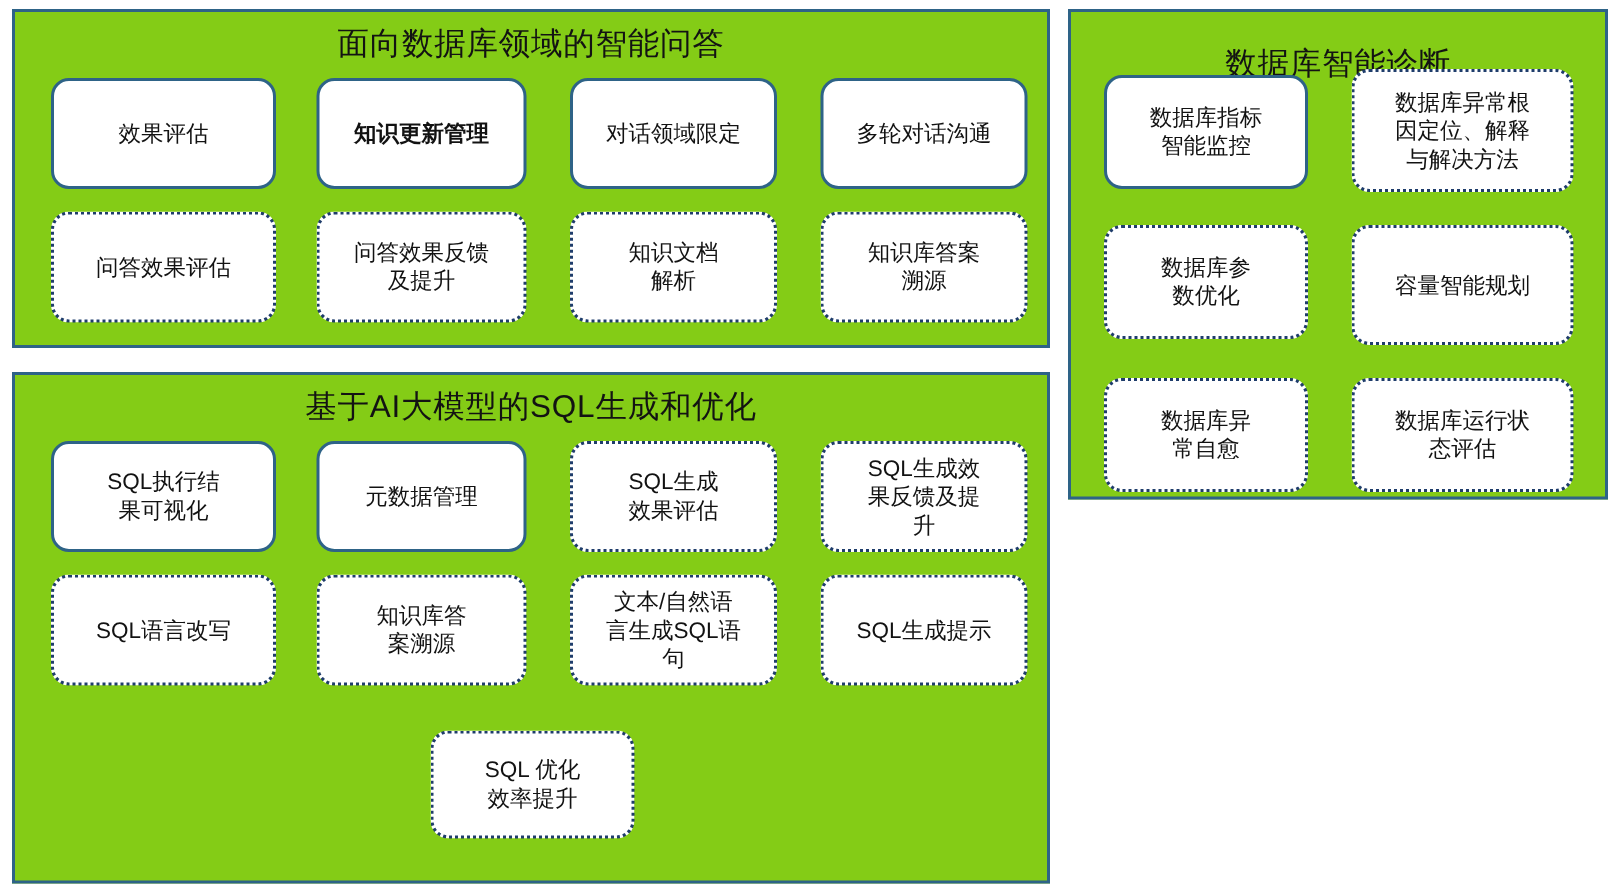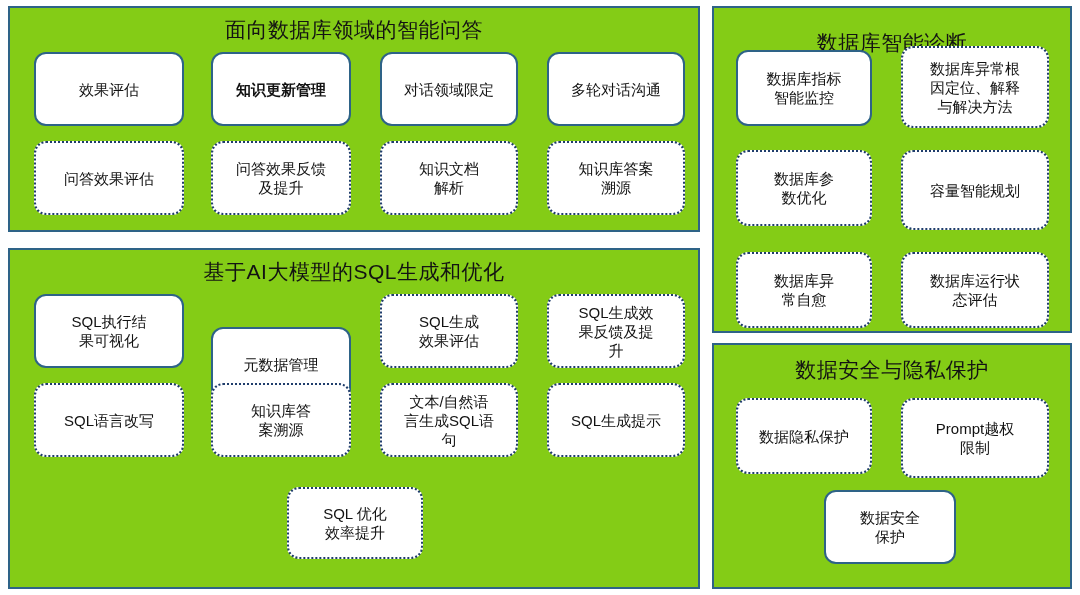--- a/index.html
+++ b/index.html
@@ -92,21 +92,21 @@
       <span>知识库答案<br>溯源</span>
     </div>
   </div>
 
   <div class="panel" style="left:8px; top:248px; width:692px; height:341px;">
     <div class="panel-title" style="top:9px;">基于AI大模型的SQL生成和优化</div>
 
     <div class="node solid" style="left:24px; top:44px; width:150px; height:74px;">
       <span>SQL执行结<br>果可视化</span>
     </div>
-    <div class="node solid" style="left:201px; top:44px; width:140px; height:74px;margin-top:33px;">
+    <div class="node solid" style="left:201px; top:44px; width:140px; height:74px;">
       <span>元数据管理</span>
     </div>
     <div class="node dotted" style="left:370px; top:44px; width:138px; height:74px;">
       <span>SQL生成<br>效果评估</span>
     </div>
     <div class="node dotted" style="left:537px; top:44px; width:138px; height:74px;text-align:center;">
       <span>SQL生成效<br>果反馈及提<br>升</span>
     </div>
 
     <div class="node dotted" style="left:24px; top:133px; width:150px; height:74px;">
@@ -145,27 +145,14 @@
     </div>
 
     <div class="node dotted" style="left:22px; top:244px; width:136px; height:76px;">
       <span>数据库异<br>常自愈</span>
     </div>
     <div class="node dotted" style="left:187px; top:244px; width:148px; height:76px;">
       <span>数据库运行状<br>态评估</span>
     </div>
   </div>
 
-  <div class="panel" style="left:712px; top:343px; width:360px; height:246px;">
-    <div class="panel-title" style="top:12px;">数据安全与隐私保护</div>
-
-    <div class="node dotted" style="left:22px; top:53px; width:136px; height:76px;">
-      <span>数据隐私保护</span>
-    </div>
-    <div class="node dotted" style="left:187px; top:53px; width:148px; height:80px;">
-      <span>Prompt越权<br>限制</span>
-    </div>
-    <div class="node solid" style="left:110px; top:145px; width:132px; height:74px;">
-      <span>数据安全<br>保护</span>
-    </div>
-  </div>
 
 </div>
 
 </body></html>

